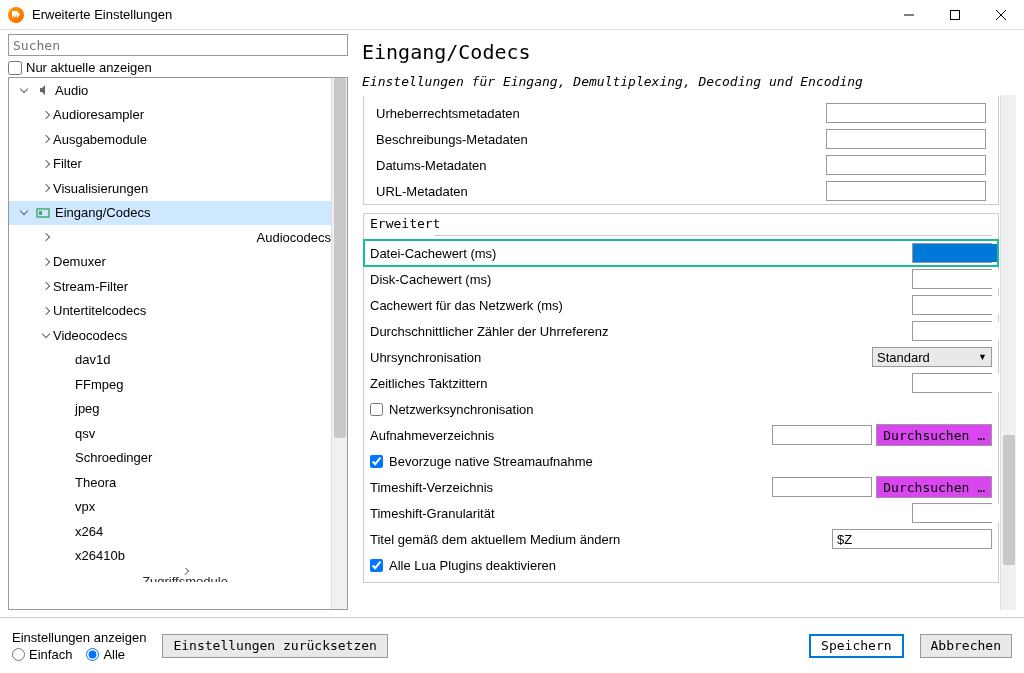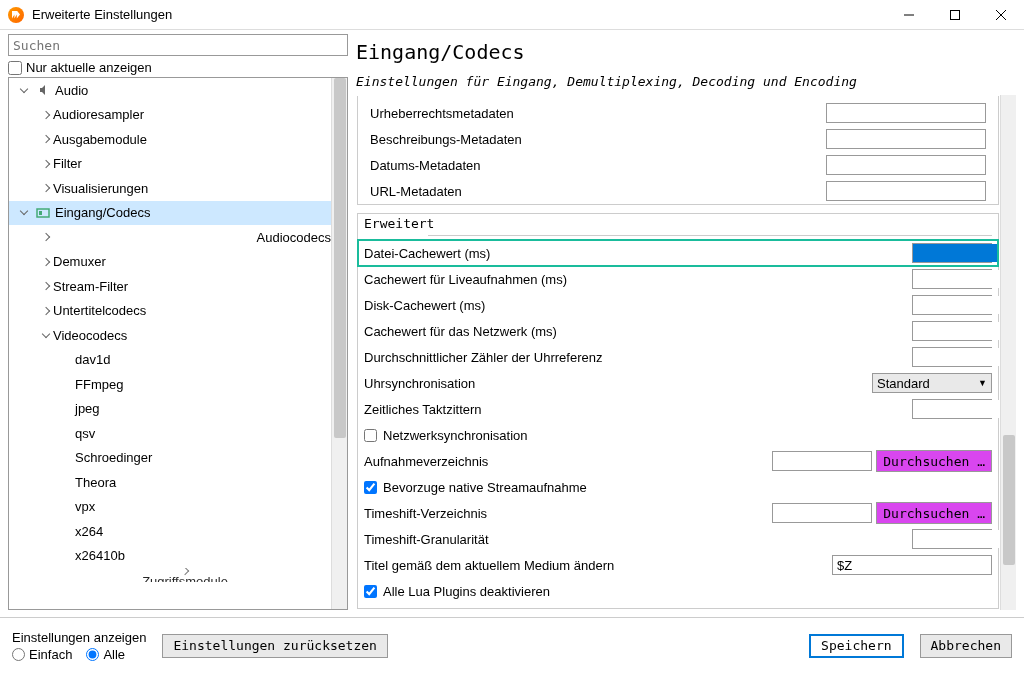--- a/index.html
+++ b/index.html
@@ -4,21 +4,21 @@
 <style>
 * { box-sizing: border-box; margin: 0; padding: 0; font-family: "Segoe UI", Tahoma, sans-serif; font-size: 13px; }
 body { background: #fff; width: 1024px; height: 673px; overflow: hidden; position: relative; }
 .titlebar { height: 30px; display: flex; align-items: center; border-bottom: 1px solid #ddd; }
 .titlebar .icon-app { width: 16px; height: 16px; margin: 0 8px; background: linear-gradient(135deg,#f90 0%,#f60 100%); border-radius: 50%; position: relative; }
 .titlebar .icon-app::after { content: ""; position: absolute; inset: 4px; background: #fff; clip-path: polygon(0 0,0 100%,30% 50%,30% 0,30% 100%,60% 50%,60% 0,60% 100%,100% 50%,60% 0); }
 .titlebar-text { flex: 1; }
 .winbtns { display: flex; }
 .winbtn { width: 46px; height: 30px; display: flex; align-items: center; justify-content: center; }
 .winbtn svg { width: 10px; height: 10px; }
-.content { display: flex; height: 580px; padding: 4px 8px 0 8px; gap: 8px; }
+.content { display: flex; height: 580px; padding: 4px 8px 0 8px; gap: 14px; }
 .left { width: 340px; display: flex; flex-direction: column; }
 .search-input { width: 100%; height: 22px; border: 1px solid #999; padding: 0 4px; font-family: monospace; font-size: 13px; color: #888; }
 .checkbox-row { display: flex; align-items: center; gap: 4px; margin: 4px 0 2px 0; font-family: monospace; font-size: 13px; }
 .checkbox-row input { width: 14px; height: 14px; }
 .tree-wrap { flex: 1; border: 1px solid #999; position: relative; overflow: hidden; }
 .tree { position: absolute; inset: 0 16px 0 0; overflow: hidden; font-family: monospace; font-size: 14px; }
 .tree-scroll { position: absolute; right: 0; top: 0; width: 16px; height: 100%; background: #f0f0f0; border-left: 1px solid #ddd; }
 .tree-thumb { position: absolute; left: 2px; width: 12px; top: 0; height: 360px; background: #c8c8c8; border-radius: 2px; }
 .tree-item { height: 24.5px; display: flex; align-items: center; padding-left: 4px; cursor: default; }
 .tree-item.selected { background: #cde8ff; }
@@ -247,26 +247,20 @@
         <div class="group">
           <div class="group-header">Erweitert</div>
           <div class="divider-line"></div>
           <div class="row highlight">
             <span class="row-label">Datei-Cachewert (ms)</span>
             <div class="spinner sel">
                 <input value="1000" style="">
               </div>
           </div>
           <div class="row">
-              <span class="row-label">Cachewert für Liveaufnahmen (ms)</span>
-              <div class="spinner">
-                <input value="300" style="">
-              </div>
-            </div>
-          <div class="row">
               <span class="row-label">Disk-Cachewert (ms)</span>
               <div class="spinner">
                 <input value="300" style="">
               </div>
             </div>
           <div class="row">
               <span class="row-label">Cachewert für das Netzwerk (ms)</span>
               <div class="spinner">
                 <input value="1000" style="">
               </div>

